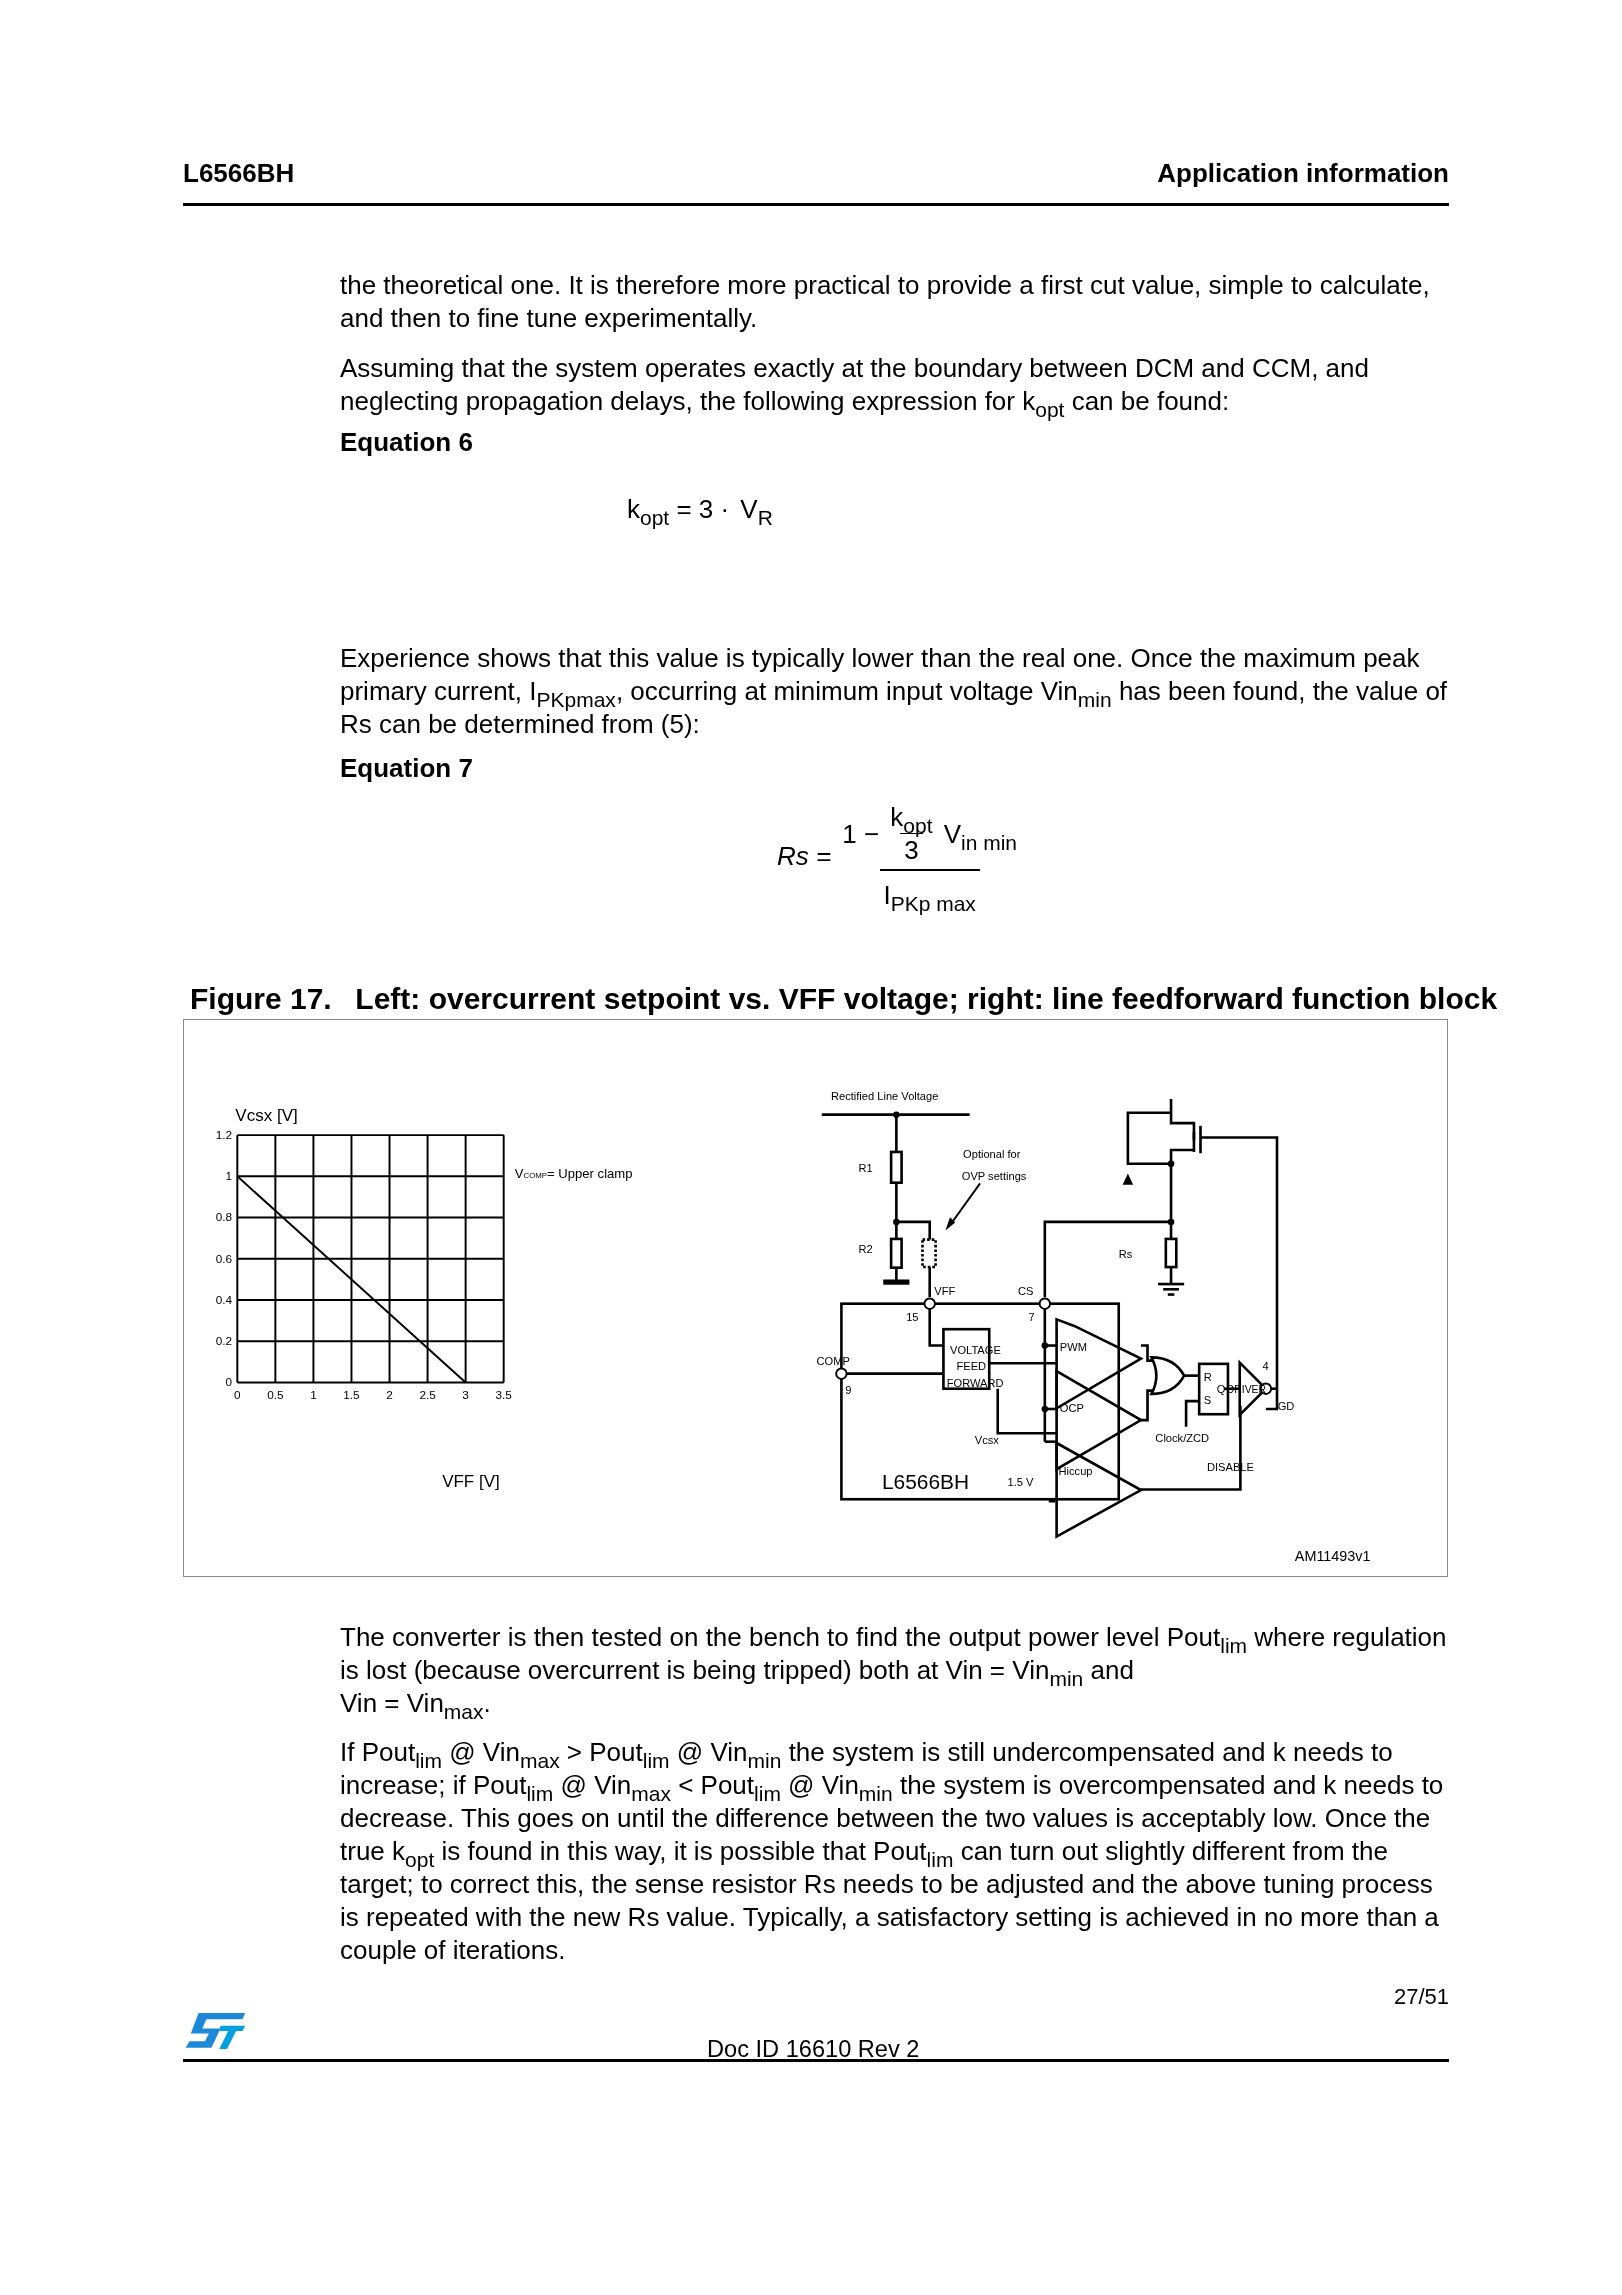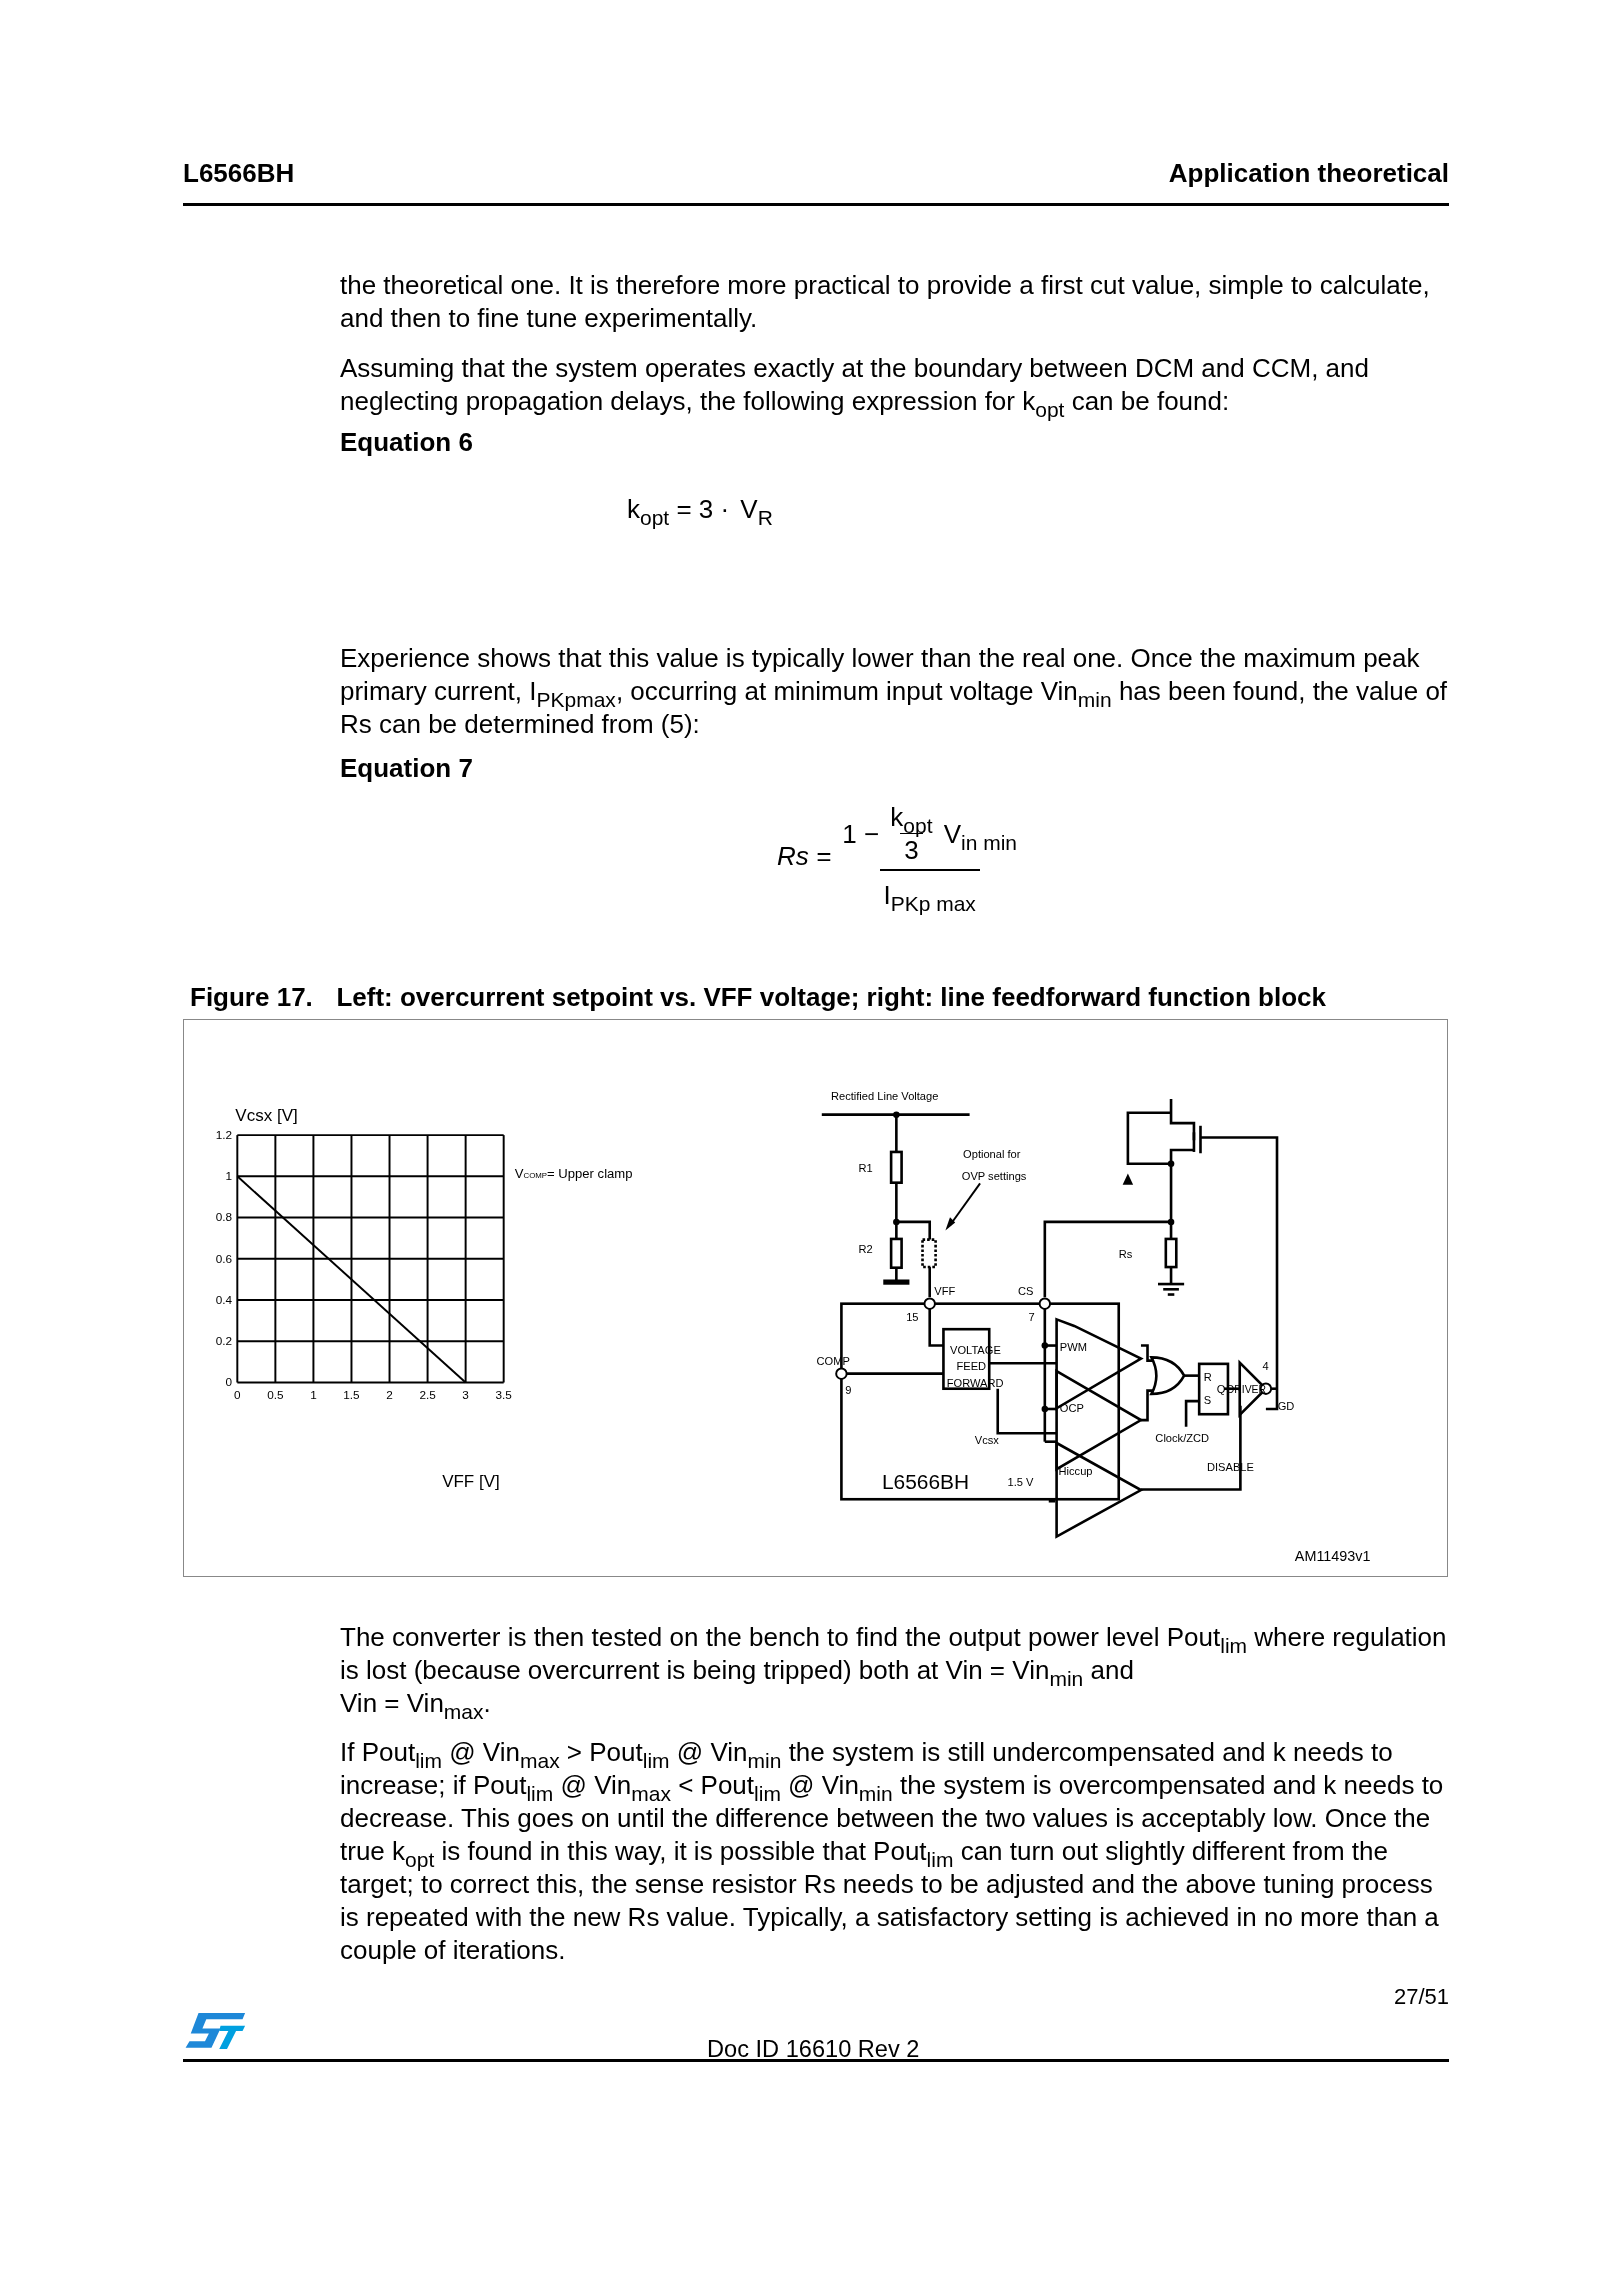--- a/index.html
+++ b/index.html
@@ -8,33 +8,33 @@
   .hdr-left { left:183px; top:158px; font-size:26px; font-weight:bold; }
   .hdr-right { right:173px; top:158px; font-size:26px; font-weight:bold; }
   .hdr-rule { left:183px; top:203px; width:1266px; height:2.6px; background:#000; }
   .body-text { left:340px; width:1112px; font-size:26px; line-height:33px;margin-top:24px; }
   .heading { left:340px; font-size:26px; font-weight:bold; }
   sub { font-size:21px; vertical-align:-6.5px; line-height:0; }
   .eq { font-size:26px; }
   .frac { display:inline-flex; flex-direction:column; align-items:center; vertical-align:middle; }
   .frac .num { padding:0 3.9px; }
   .frac .den { border-top:2px solid #000; padding:1.3px 3.9px 0; }
-  .fig-caption { left:190px; top:982px; font-size:26px; font-weight:bold;text-align:center; }
+  .fig-caption { left:190px; top:982px; font-size:30px; font-weight:bold;text-align:center; }
   .fig-caption .lbl { margin-right:23.6px; }
   .fig-box { left:183px; top:1019px; width:1263px; height:556px; border:1.3px solid #888; }
   .ftr-rule { left:183px; top:2059px; width:1266px; height:2.6px; background:#000; }
   .ftr-center { left:707px; top:2036px; font-size:23.6px; }
   .ftr-right { right:173px; top:1984px; font-size:22px; }
   svg text { font-family:"Liberation Sans", sans-serif; }
 </style>
 </head>
 <body>
 
 <div class="abs hdr-left">L6566BH</div>
-<div class="abs hdr-right">Application theoretical</div>
+<div class="abs hdr-right">Application information</div>
 <div class="abs hdr-rule"></div>
 
 <div class="abs body-text" style="top:245px;">the theoretical one. It is therefore more practical to provide a first cut value, simple to calculate, and then to fine tune experimentally.</div>
 
 <div class="abs body-text" style="top:328px;">
   <span>Assuming that the system operates exactly at the boundary between DCM and CCM, and neglecting propagation delays, the following expression for k</span><sub>opt</sub><span> can be found:</span>
 </div>
 
 <div class="abs heading" style="top:427px;">Equation 6</div>
 <div class="abs eq" style="left:627px; top:492px;">

